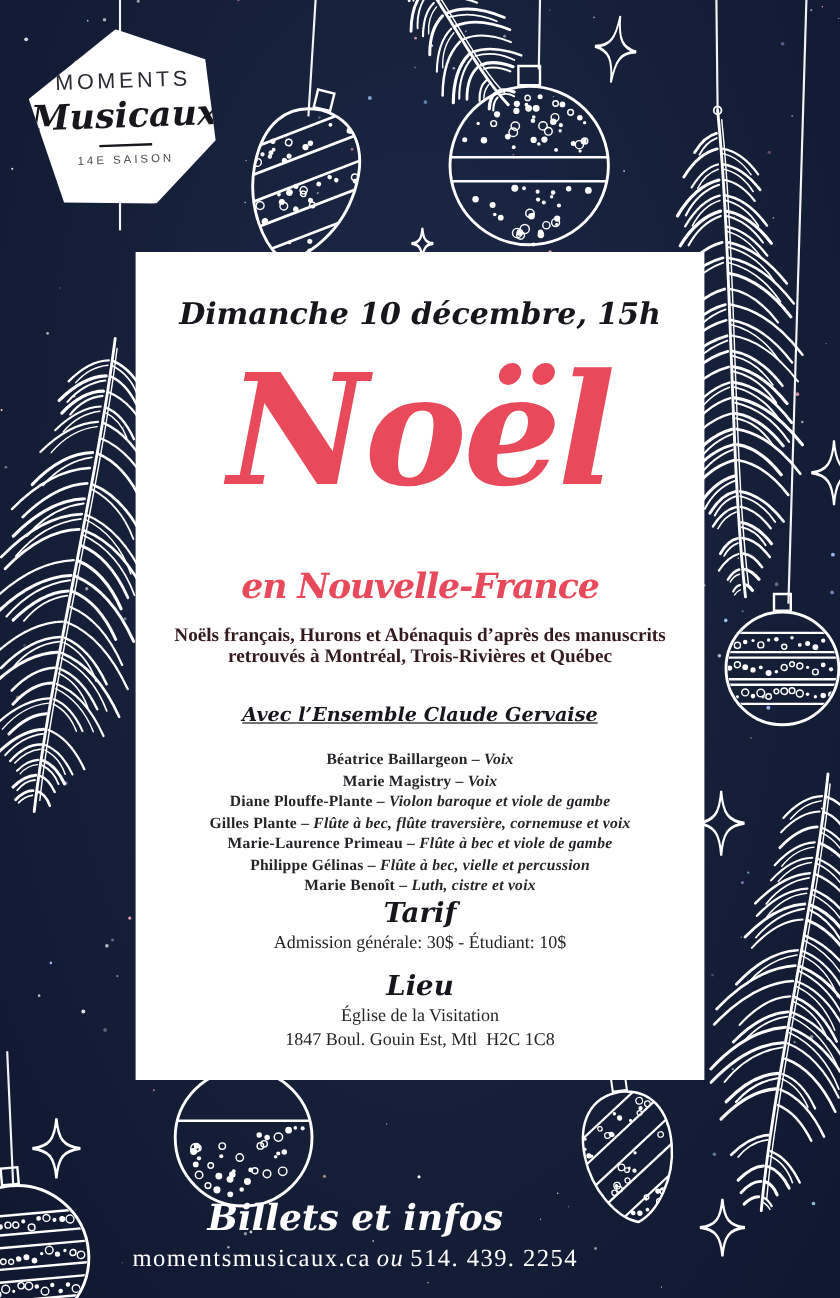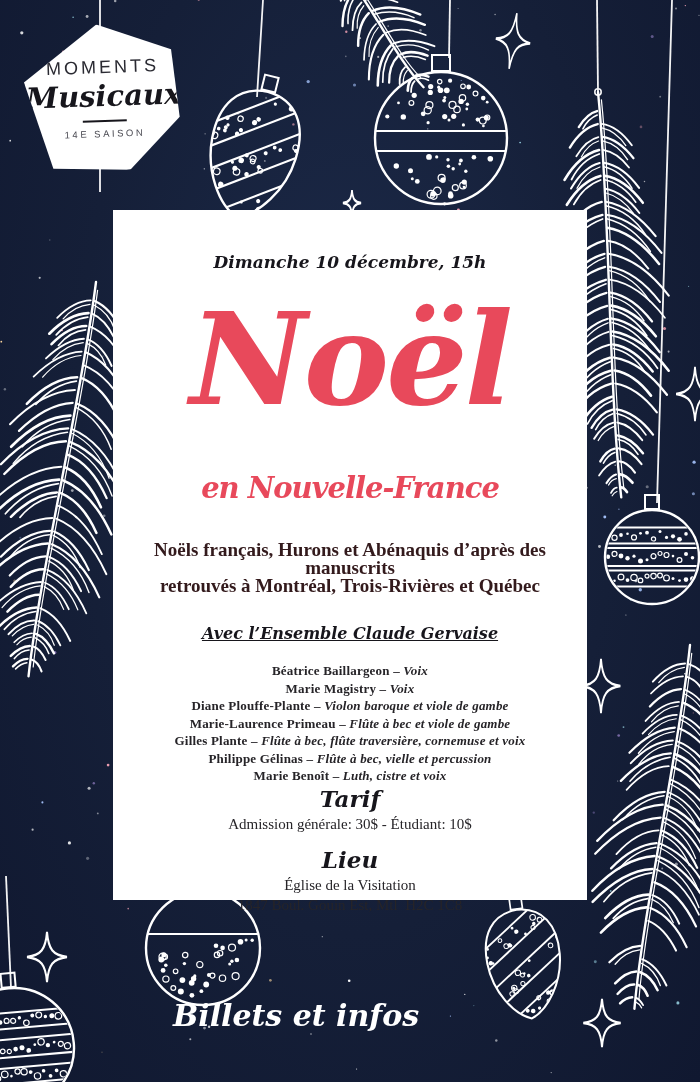--- a/index.html
+++ b/index.html
@@ -21,24 +21,24 @@
   .logo-moments{font-family:"Liberation Sans",sans-serif;font-size:18px;letter-spacing:3px;color:#2a2a32;}
   .logo-musicaux{font-family:"DejaVu Serif",serif;font-style:italic;font-weight:700;font-size:29px;color:#17161c;margin-top:1px;}
   .logo-divider{width:44px;height:2px;background:#17161c;margin:7px auto 6px;}
   .logo-season{font-family:"Liberation Sans",sans-serif;font-size:9.5px;letter-spacing:2.5px;color:#4a4a52;}
   
   .card{
     position:absolute;left:113px;top:210px;width:474px;height:690px;z-index:2;
     background:var(--card,#fff);text-align:center;box-sizing:border-box;padding:36px 20px 0;
   }
   .script{font-family:"DejaVu Serif",serif;font-style:italic;font-weight:700;}
-  .date{font-size:17px;line-height:32px;color:var(--ink,#17161c);}
+  .date{font-size:25px;line-height:32px;color:var(--ink,#17161c);}
   .title{font-size:128px;line-height:150px;letter-spacing:-3px;color:var(--accent,#e8495b);margin-top:6px;}
   .title2{font-size:29px;line-height:65px;letter-spacing:-1px;color:var(--accent,#e8495b);margin-top:22px;}
-  .desc{margin-top:20px;font-size:19px;line-height:18px;font-weight:700;color:#331a1c;}
+  .desc{font-size:16px;line-height:18px;font-weight:700;color:#331a1c;}
   .ensemble{font-size:16px;line-height:32px;color:var(--ink,#17161c);margin-top:23px;text-decoration:underline;}
   .performers{margin-top:12px;font-size:13px;line-height:17.5px;color:#262428;letter-spacing:.2px;font-weight:bold;}
   .performer .role{font-style:italic;}
   .h-script{font-size:23px;line-height:28px;color:var(--ink,#17161c);}
   .mt-tarif{}
   .body-text{font-size:15px;line-height:19.5px;color:#262428;margin-top:2px;}
   .mt-lieu{margin-top:12px;}
   
   .footer{position:absolute;left:0;top:998px;width:592px;text-align:center;z-index:2;}
   .footer-heading{font-size:30px;line-height:36px;color:#fff;}
@@ -911,29 +911,30 @@
   <div class="title2 script">en Nouvelle-France</div>
   <div class="desc">
     <div>Noëls français, Hurons et Abénaquis d’après des manuscrits</div>
     <div>retrouvés à Montréal, Trois-Rivières et Québec</div>
   </div>
   <div class="ensemble script">Avec l’Ensemble Claude Gervaise</div>
   <div class="performers">
       <div class="performer"><span>Béatrice Baillargeon – </span><span class="role">Voix</span></div>
       <div class="performer"><span>Marie Magistry – </span><span class="role">Voix</span></div>
       <div class="performer"><span>Diane Plouffe-Plante – </span><span class="role">Violon baroque et viole de gambe</span></div>
+      <div class="performer"><span>Gilles Plante – </span><span class="role">Flûte à bec, flûte traversière, cornemuse et voix</span></div>
       <div class="performer"><span>Marie-Laurence Primeau – </span><span class="role">Flûte à bec et viole de gambe</span></div>
-      <div class="performer"><span>Gilles Plante – </span><span class="role">Flûte à bec, flûte traversière, cornemuse et voix</span></div>
       <div class="performer"><span>Philippe Gélinas – </span><span class="role">Flûte à bec, vielle et percussion</span></div>
       <div class="performer"><span>Marie Benoît – </span><span class="role">Luth, cistre et voix</span></div>
     </div>
   <div class="h-script script mt-tarif">Tarif</div>
   <div class="body-text">Admission générale: 30$ - Étudiant: 10$</div>
   <div class="h-script script mt-lieu">Lieu</div>
   <div class="body-text">
     <div>Église de la Visitation</div>
     <div>1847 Boul. Gouin Est, Mtl&nbsp; H2C 1C8</div>
   </div>
 </div>
 
 <div class="footer">
   <div class="footer-heading script">Billets et infos</div>
+  <div class="footer-contact"><span>momentsmusicaux.ca</span><span class="ou">ou</span><span>514. 439. 2254</span></div>
 </div>
 
 </body></html>

